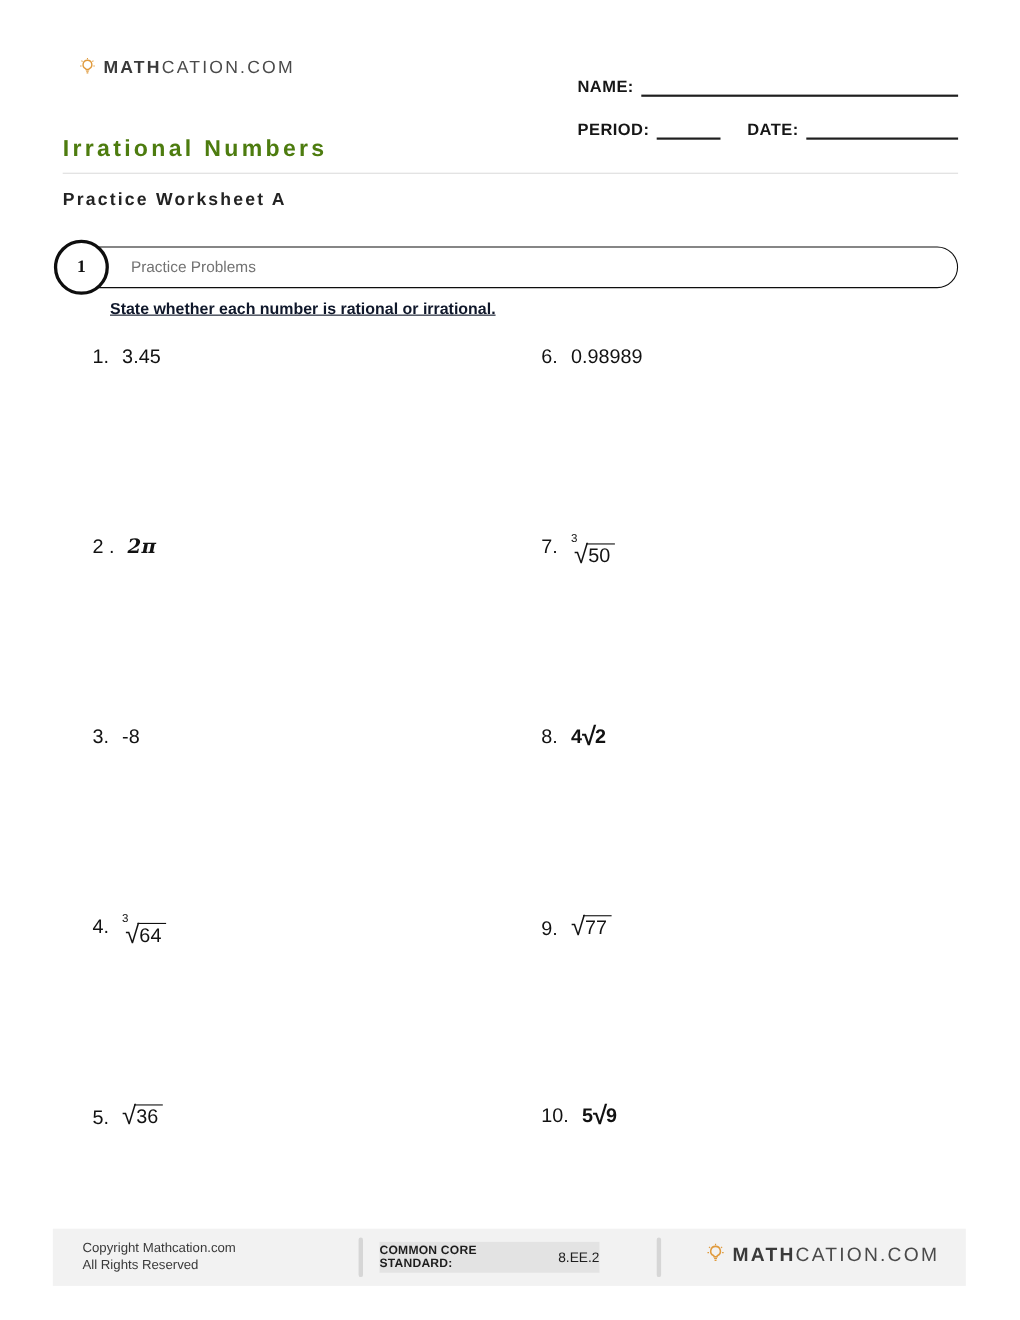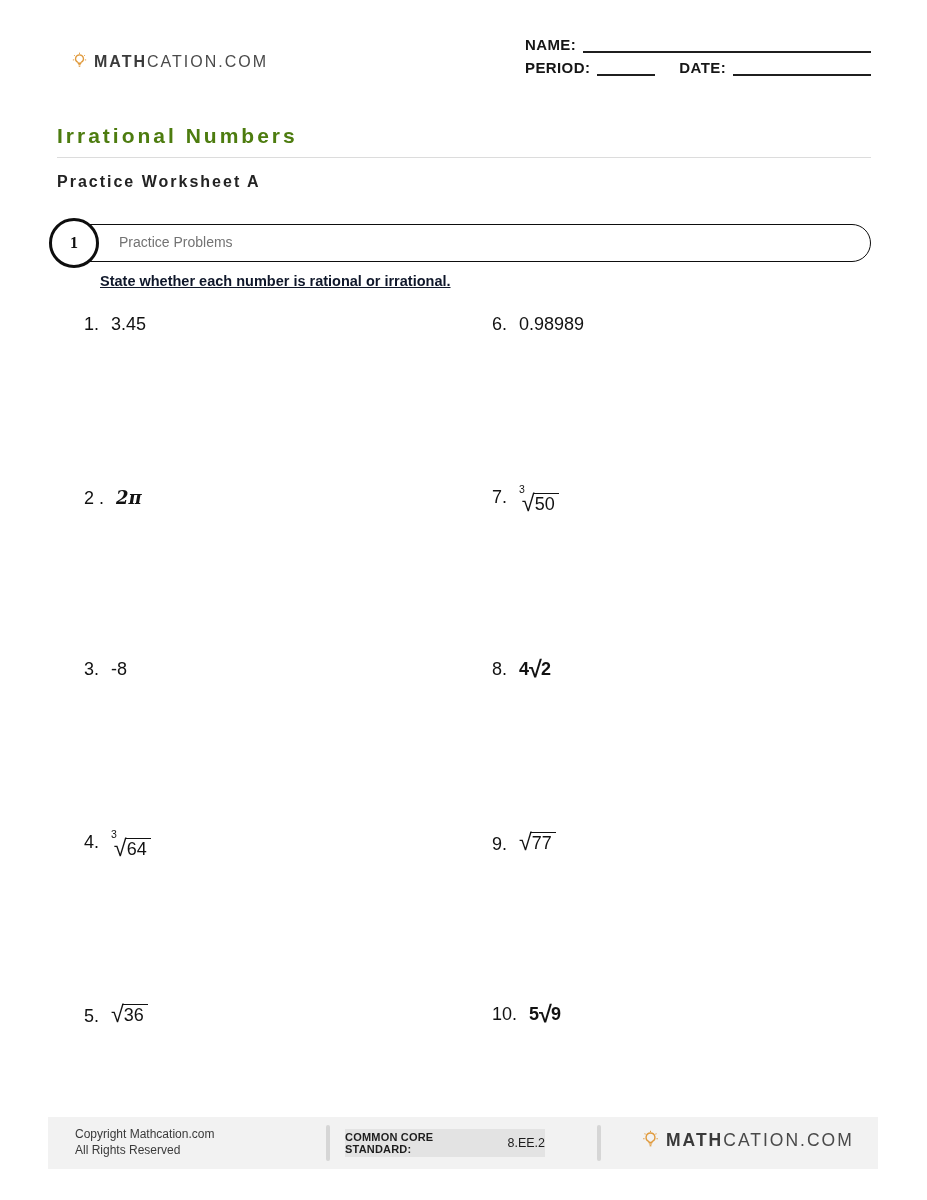--- a/index.html
+++ b/index.html
@@ -18,22 +18,22 @@
   .logo .bulb { width: 19px; height: 19px; color: #e09a3c; flex: 0 0 auto; }
   .logo .brand-text { font-size: 16px; letter-spacing: 2px; color: #4a4a4a; white-space: nowrap; }
   .logo .brand-bold { font-weight: 700; color: #3a3a3a; }
   .logo.lg .brand-text { font-size: 17.5px; }
   .logo.lg .bulb { width: 21px; height: 21px; }
 
   .header-logo { position: absolute; left: 70px; top: 52px; }
 
   
   .fields { position: absolute; left: 525px; top: 34px; width: 346px; }
-  .field-row { display: flex; align-items: flex-end; }
-  .field-row + .field-row { margin-top: 4px; justify-content: flex-end; }
+  .field-row { display: flex; align-items: flex-end; margin-top: 35px; }
+  .field-row + .field-row { margin-top: 20px; justify-content: flex-end; }
   .field-label { font-size: 15px; font-weight: 700; letter-spacing: 0.4px; color: #161616; white-space: nowrap; }
   .field-line { border-bottom: 2px solid #1f1f1f; height: 19px; margin-left: 7px; }
   .line-grow { flex: 1 1 auto; }
   .line-period { width: 58px; }
   .gap { width: 24px; flex: 0 0 auto; }
 
   
   .page-title { position: absolute; left: 57px; top: 124px; font-size: 21px; font-weight: 700; letter-spacing: 3px; color: #4d7c0f; }
   .title-rule { position: absolute; left: 57px; right: 56px; top: 157px; border-top: 1px solid #dcdcdc; }
   .page-subtitle { position: absolute; left: 57px; top: 173px; font-size: 16px; font-weight: 700; letter-spacing: 2px; color: #232323; }

